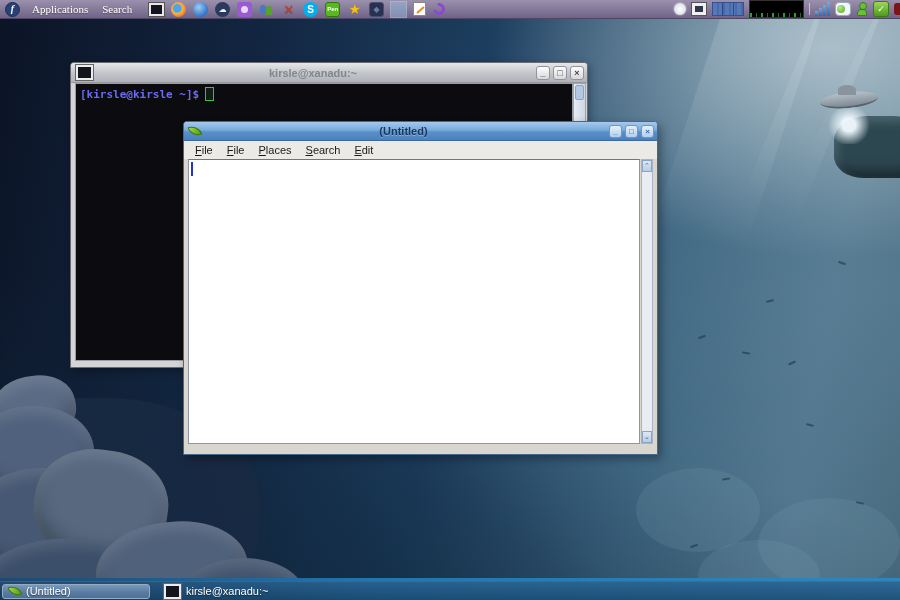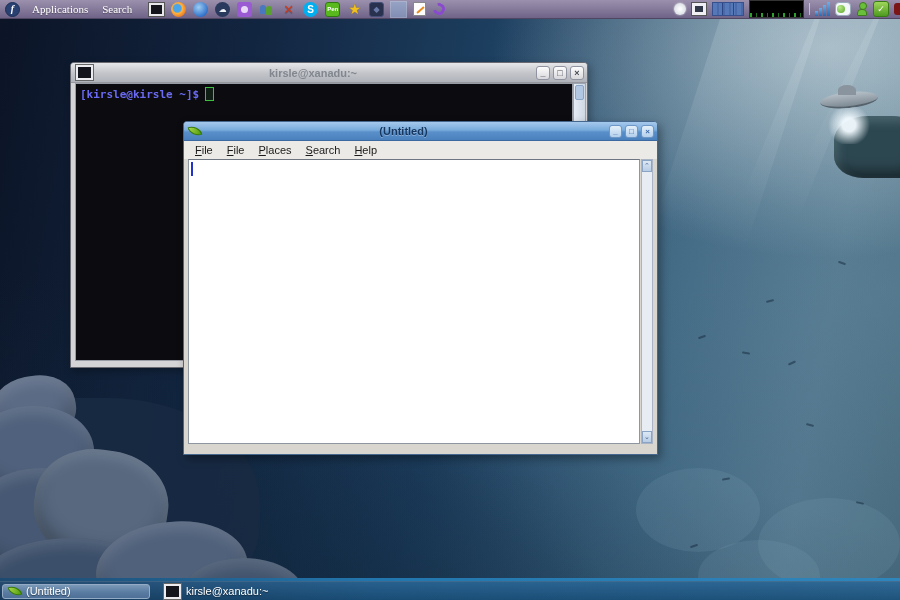--- a/index.html
+++ b/index.html
@@ -199,21 +199,21 @@
       <span class="ttext">(Untitled)</span>
       <span class="win-btn">_</span>
       <span class="win-btn">□</span>
       <span class="win-btn">×</span>
     </div>
     <div class="menubar">
       <span class="menu-item">File</span>
       <span class="menu-item">File</span>
       <span class="menu-item">Places</span>
       <span class="menu-item">Search</span>
-      <span class="menu-item">Help</span>
+      <span class="menu-item">Edit</span>
     </div>
     <div class="edit-text">
       <div class="caret"></div>
     </div>
     <div class="edit-scroll">
       <div class="stepper up">⌃</div>
       <div class="stepper down">⌄</div>
     </div>
   </div>
 

